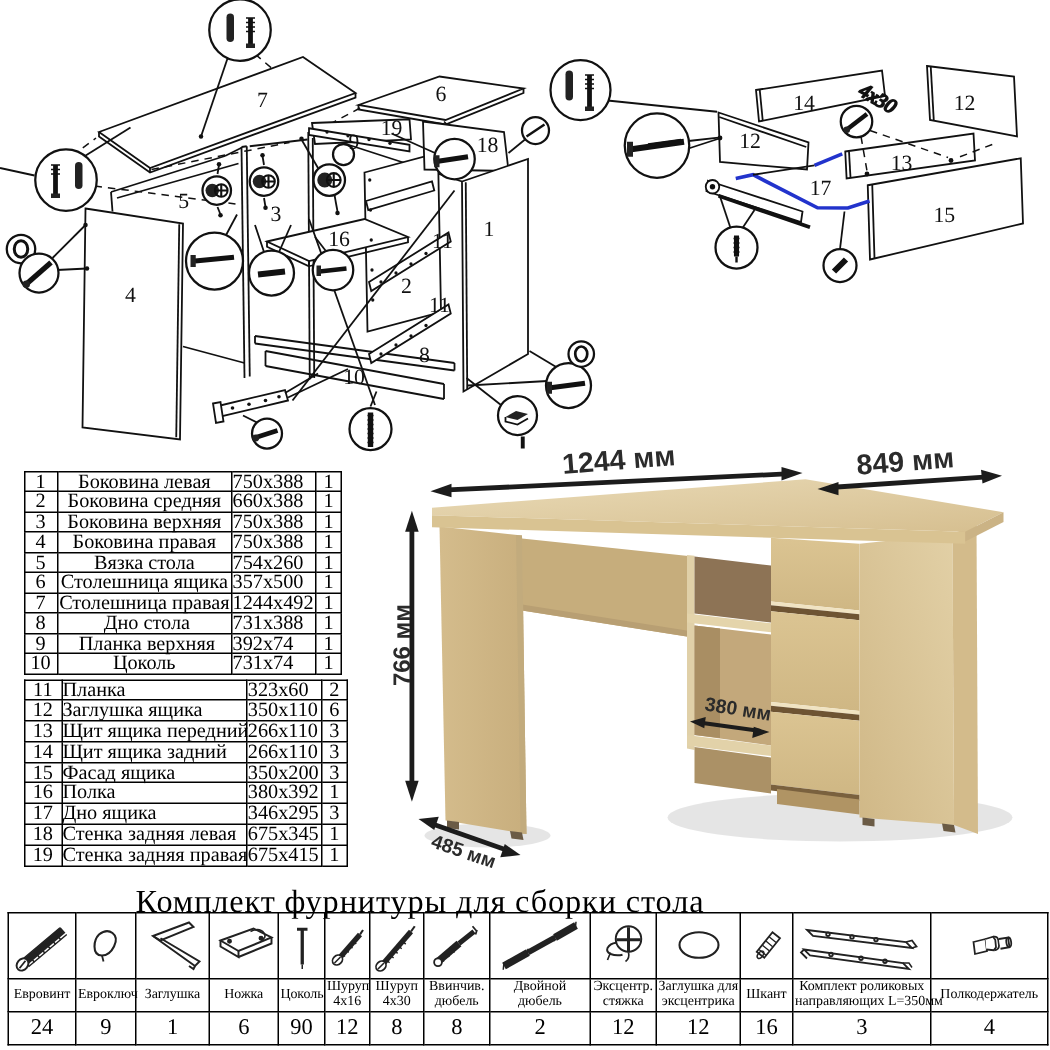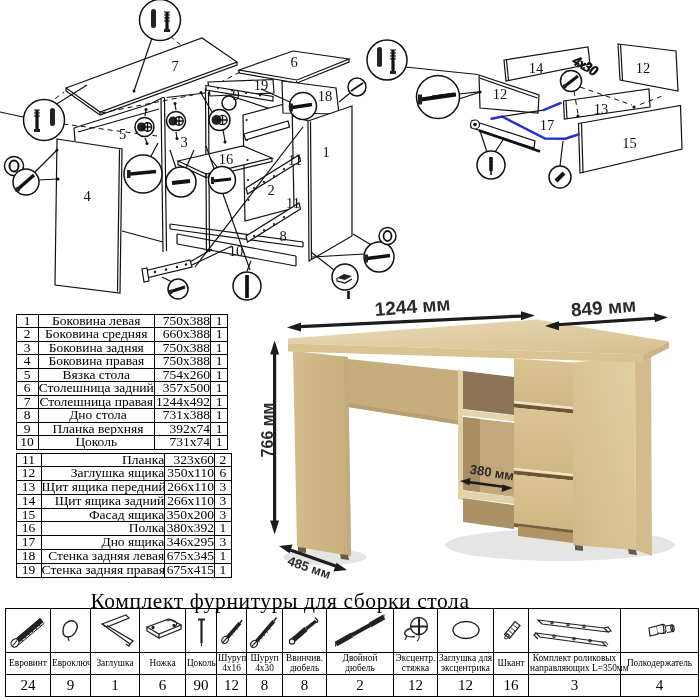--- a/index.html
+++ b/index.html
@@ -5,21 +5,21 @@
   html,body{margin:0;padding:0;background:#fff;}
   #page{position:relative;width:700px;height:700px;background:#fff;overflow:hidden;
         font-family:"Liberation Serif", serif;}
   svg{position:absolute;left:0;top:0;}
   .tbl{position:absolute;border-collapse:collapse;font-family:"Liberation Serif",serif;
        font-size:13.5px;color:#000;}
   .tbl td{border:1.2px solid #000;padding:0;line-height:12.55px;white-space:nowrap;}
   #tb td{line-height:12.8px;}
   .num{text-align:center;}
   .nm{padding-left:4px;text-align:center;}
-  .sz{text-align:right;}
+  .sz{text-align:left;}
   #hw td{text-align:center;vertical-align:middle;}
   #hw tr.nmr td{white-space:normal;font-size:9.3px;line-height:9.6px;padding:0 1px;height:21px;}
   #hw tr.cnt td{font-size:15px;line-height:15px;text-align:center;}
   #hw td.ic{vertical-align:middle;text-align:center;}
   #hw td.ic svg{position:static;display:inline-block;vertical-align:middle;}
 </style>
 </head>
 <body>
 <div id="page">
 
@@ -436,39 +436,39 @@
           <td class="num">1</td>
         </tr>
   <tr>
           <td class="num">2</td>
           <td class="nm">Боковина средняя</td>
           <td class="sz">660x388</td>
           <td class="num">1</td>
         </tr>
   <tr>
           <td class="num">3</td>
-          <td class="nm">Боковина задняя</td>
+          <td class="nm">Боковина верхняя</td>
           <td class="sz">750x388</td>
           <td class="num">1</td>
         </tr>
   <tr>
           <td class="num">4</td>
           <td class="nm">Боковина правая</td>
           <td class="sz">750x388</td>
           <td class="num">1</td>
         </tr>
   <tr>
           <td class="num">5</td>
           <td class="nm">Вязка стола</td>
           <td class="sz">754x260</td>
           <td class="num">1</td>
         </tr>
   <tr>
           <td class="num">6</td>
-          <td class="nm">Столешница задний</td>
+          <td class="nm">Столешница ящика</td>
           <td class="sz">357x500</td>
           <td class="num">1</td>
         </tr>
   <tr>
           <td class="num">7</td>
           <td class="nm">Столешница правая</td>
           <td class="sz">1244x492</td>
           <td class="num">1</td>
         </tr>
   <tr>

